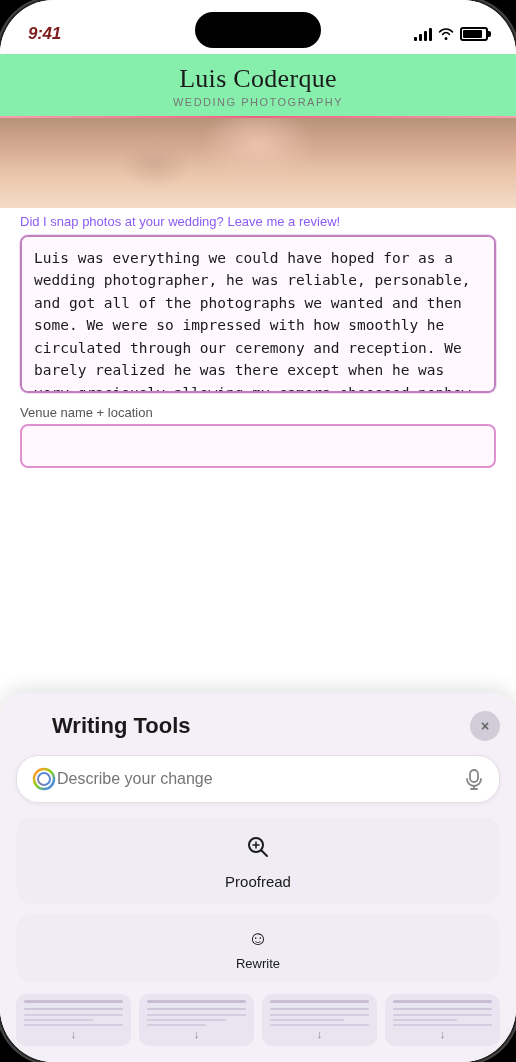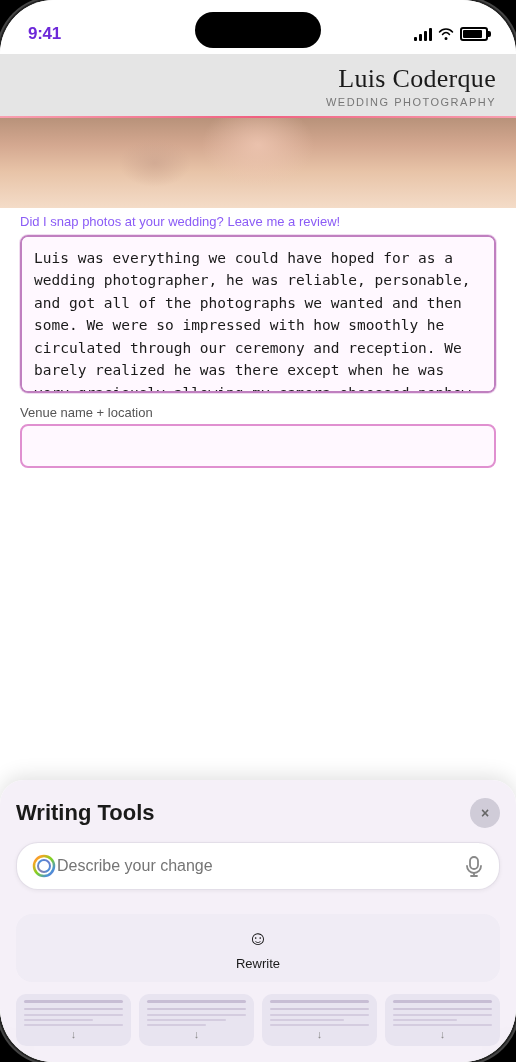--- a/index.html
+++ b/index.html
@@ -35,22 +35,23 @@
       align-items: center;
       justify-content: space-between;
       padding: 14px 28px 0;
       position: relative;
       z-index: 10;
     }
 
     .status-time {
       font-size: 17px;
       font-weight: 600;
-      color: #6d28d9;
+      color: #7f1d1d;
       letter-spacing: -0.3px;
+      font-style: italic;
     }
 
     .status-icons {
       display: flex;
       align-items: center;
       gap: 6px;
     }
 
     
     .dynamic-island {
@@ -69,23 +70,23 @@
     .page-content {
       width: 100%;
       height: calc(1062px - 54px);
       background: #fff;
       overflow: hidden;
       position: relative;
     }
 
     
     .site-header {
-      text-align: right;
+      text-align: center;
       padding: 10px 20px 8px;
-      background: #e5e5e5;
+      background: #86efac;
     }
 
     .site-title {
       font-size: 26px;
       font-weight: 500;
       color: #1a1a1a;
       letter-spacing: 0.3px;
       font-family: Georgia, serif;
     }
 
@@ -196,20 +197,21 @@
       display: flex;
       justify-content: space-between;
       align-items: center;
       margin-bottom: 14px;
     }
 
     .wt-title {
       font-size: 22px;
       font-weight: 700;
       color: #1a1a1a;
+      margin-left: 36px;
     }
 
     .wt-close {
       width: 30px;
       height: 30px;
       border-radius: 50%;
       background: #d0ccd8;
       border: none;
       display: flex;
       align-items: center;
@@ -507,20 +509,31 @@
 
         <svg class="wt-mic-icon" viewBox="0 0 22 22" fill="none">
           <rect x="7" y="2" width="8" height="12" rx="4" stroke="#888" stroke-width="1.8" fill="none"></rect>
           <path d="M4 11c0 3.866 3.134 7 7 7s7-3.134 7-7" stroke="#888" stroke-width="1.8" stroke-linecap="round" fill="none"></path>
           <line x1="11" y1="18" x2="11" y2="21" stroke="#888" stroke-width="1.8" stroke-linecap="round"></line>
           <line x1="8" y1="21" x2="14" y2="21" stroke="#888" stroke-width="1.8" stroke-linecap="round"></line>
         </svg>
       </div>
 
       <div class="wt-main-row">
+        <button class="wt-main-btn">
+          <span class="wt-main-btn-icon">
+            <svg width="26" height="26" viewBox="0 0 26 26" fill="none">
+              <circle cx="11" cy="12" r="7" stroke="#1a1a1a" stroke-width="2" fill="none"></circle>
+              <line x1="16.5" y1="17.5" x2="22" y2="23" stroke="#1a1a1a" stroke-width="2" stroke-linecap="round"></line>
+              <line x1="8" y1="12" x2="14" y2="12" stroke="#1a1a1a" stroke-width="1.5" stroke-linecap="round"></line>
+              <line x1="11" y1="9" x2="11" y2="15" stroke="#1a1a1a" stroke-width="1.5" stroke-linecap="round"></line>
+            </svg>
+          </span>
+          <span class="wt-main-btn-label">Proofread</span>
+        </button>
       </div>
 
       <div class="wt-tone-row">
         <button class="wt-tone-btn">
           <span class="wt-tone-icon">☺</span>
           <span class="wt-tone-label">Rewrite</span>
         </button>
       </div>
 
       <div class="wt-thumbnails">

